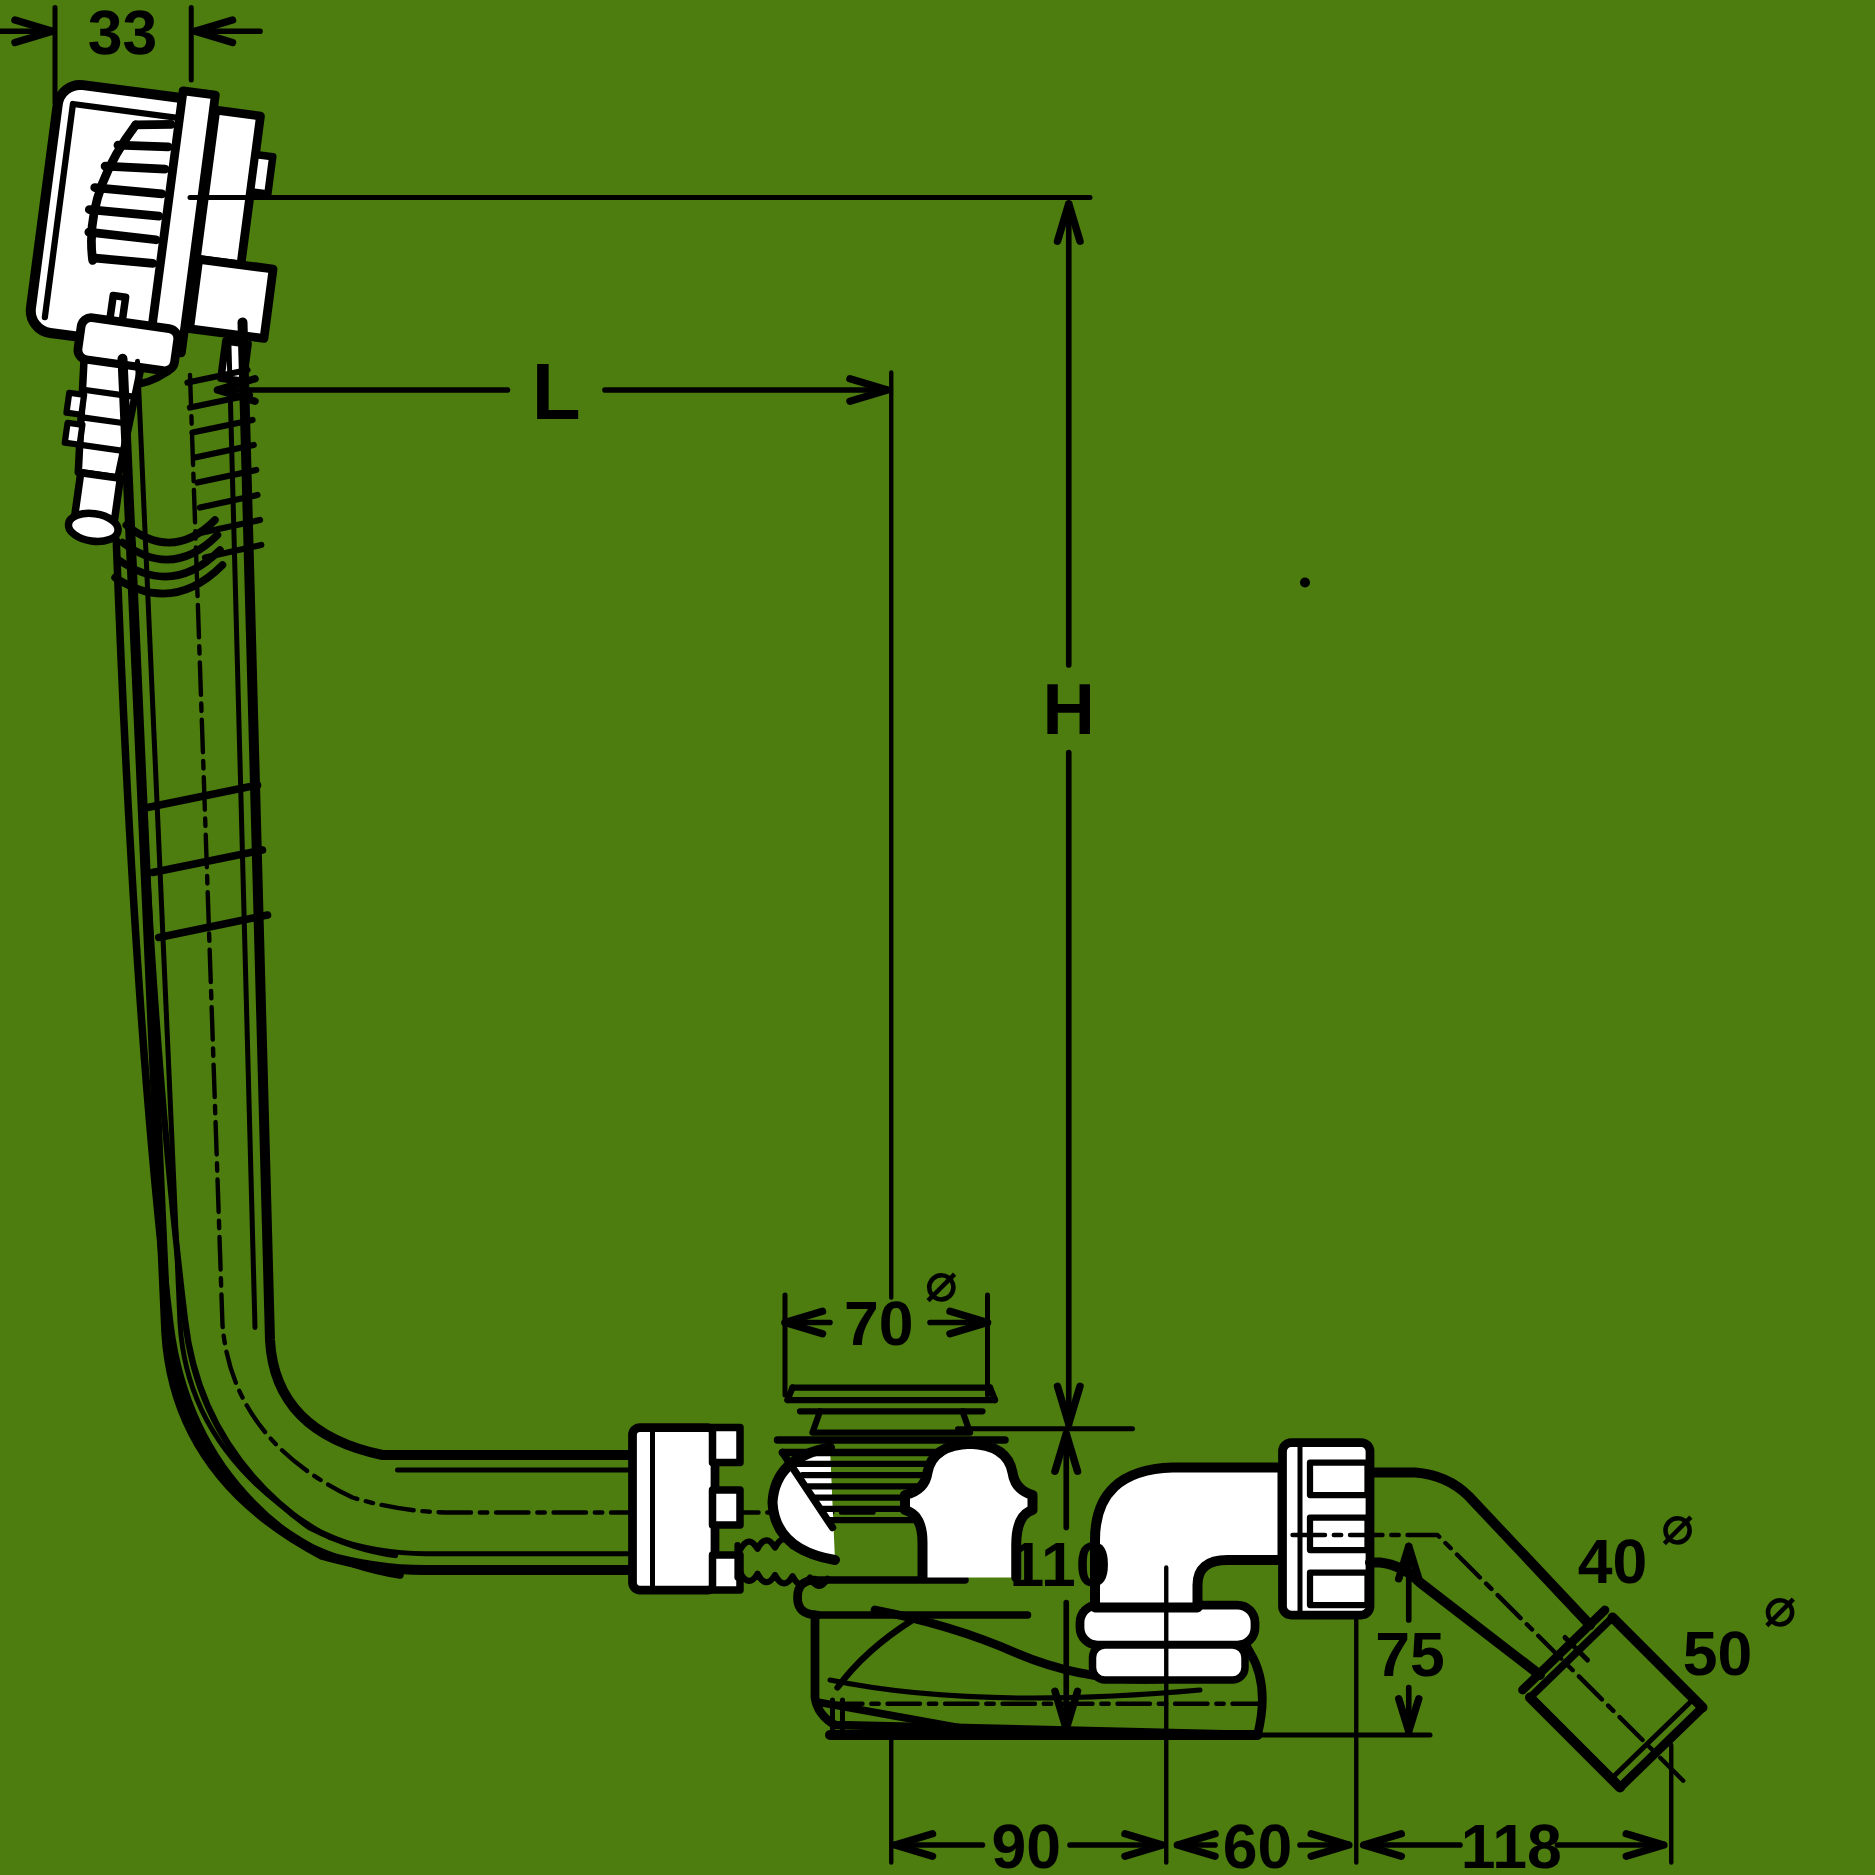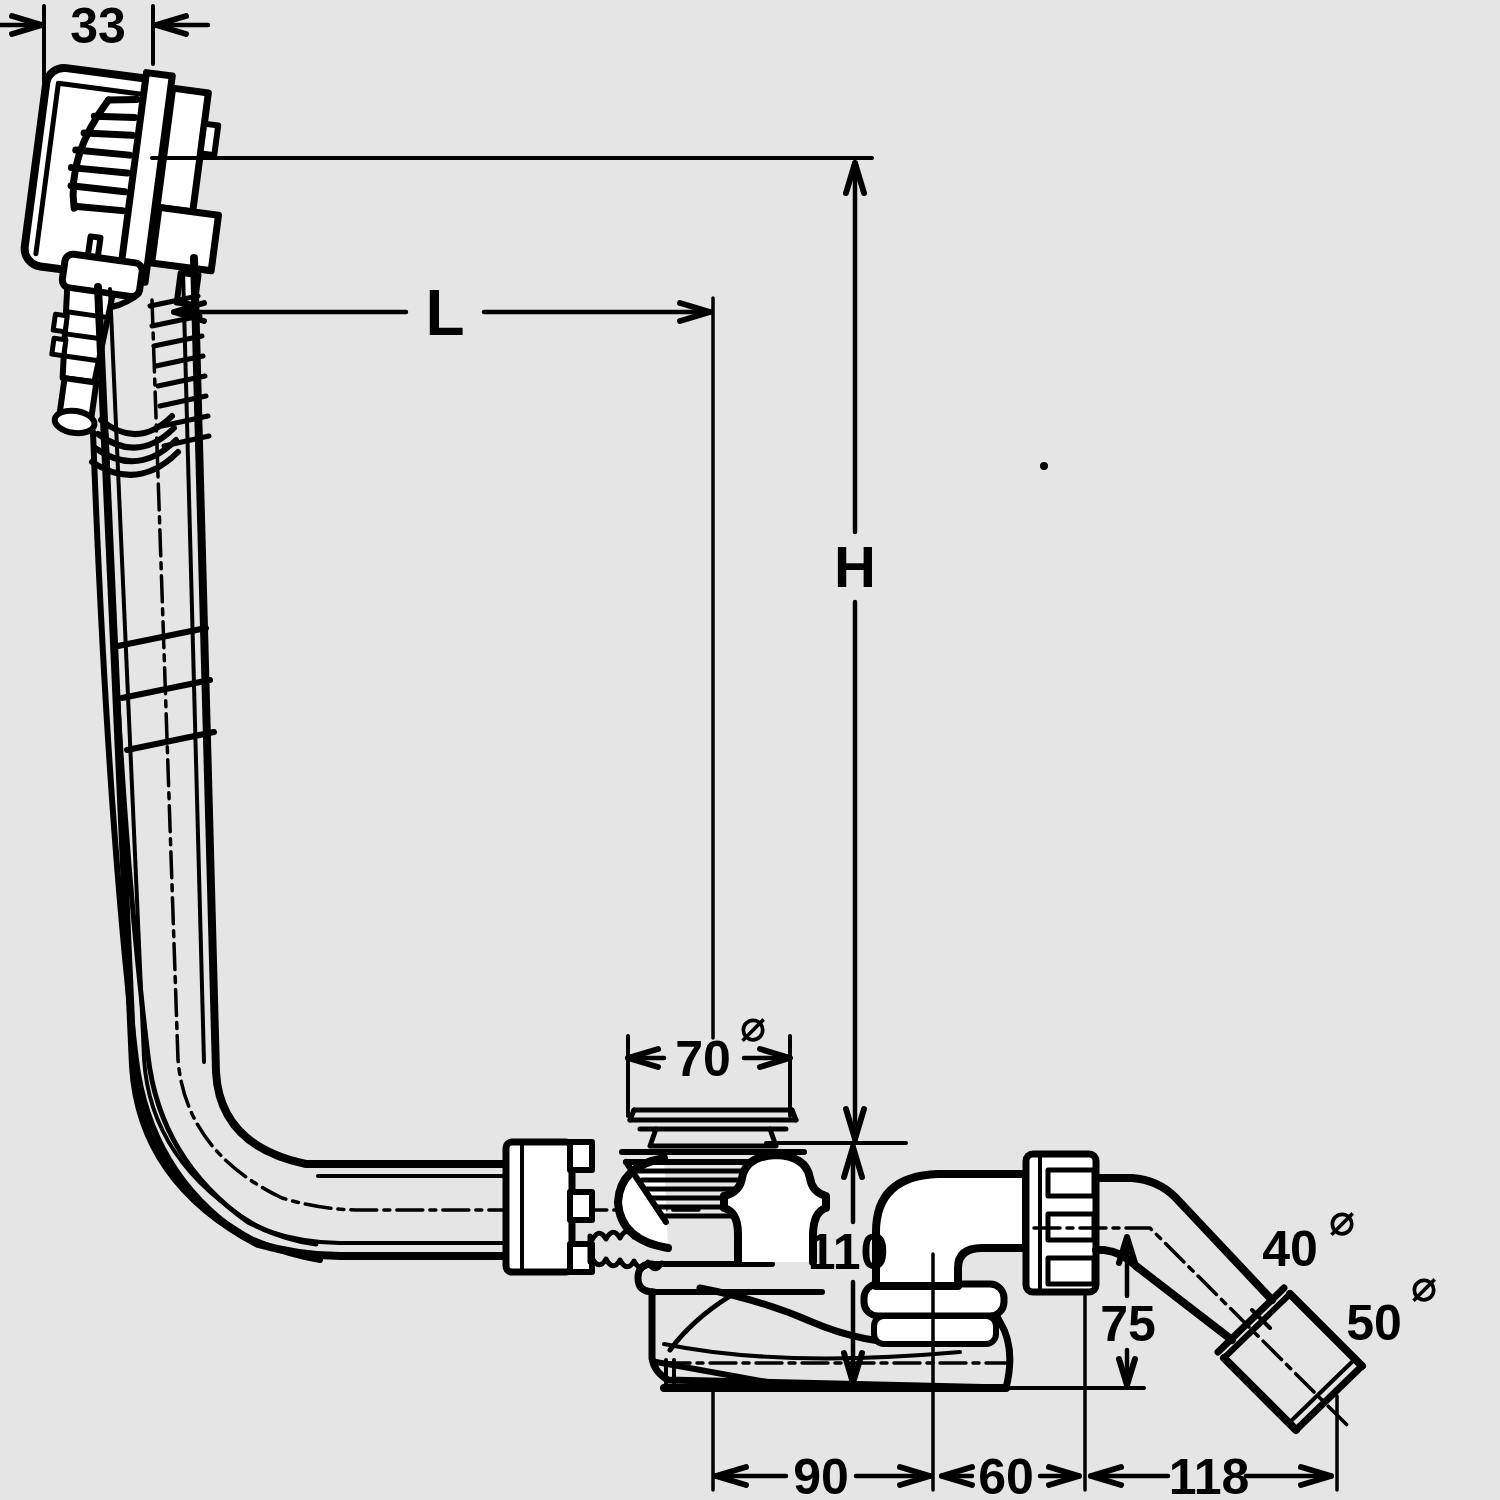--- a/index.html
+++ b/index.html
@@ -1,16 +1,16 @@
 <!DOCTYPE html>
 <html><head>
 <meta charset="utf-8">
 <style>
   html,body{margin:0;padding:0;background:#fff;}
-  #stage{width:1500px;height:1500px;background:#e5e5e5;position:relative;overflow:hidden;}
+  #stage{width:1500px;height:1500px;background:#4d7c0f;position:relative;overflow:hidden;}
   svg{display:block;}
   .s8{stroke:#000;stroke-width:8;fill:none;stroke-linecap:round;stroke-linejoin:round;}
   .s7{stroke:#000;stroke-width:7;fill:none;stroke-linecap:round;stroke-linejoin:round;}
   .s6{stroke:#000;stroke-width:6;fill:none;stroke-linecap:round;stroke-linejoin:round;}
   .s5{stroke:#000;stroke-width:5;fill:none;stroke-linecap:round;stroke-linejoin:round;}
   .s4{stroke:#000;stroke-width:4;fill:none;stroke-linecap:round;stroke-linejoin:round;}
   .s35{stroke:#000;stroke-width:3.5;fill:none;stroke-linecap:round;stroke-linejoin:round;}
   .wf{fill:#ffffff;}
   .dd{stroke-dasharray:26 7 6 7;}
   .dim{stroke:#000;stroke-width:4.5;fill:none;stroke-linecap:round;}

